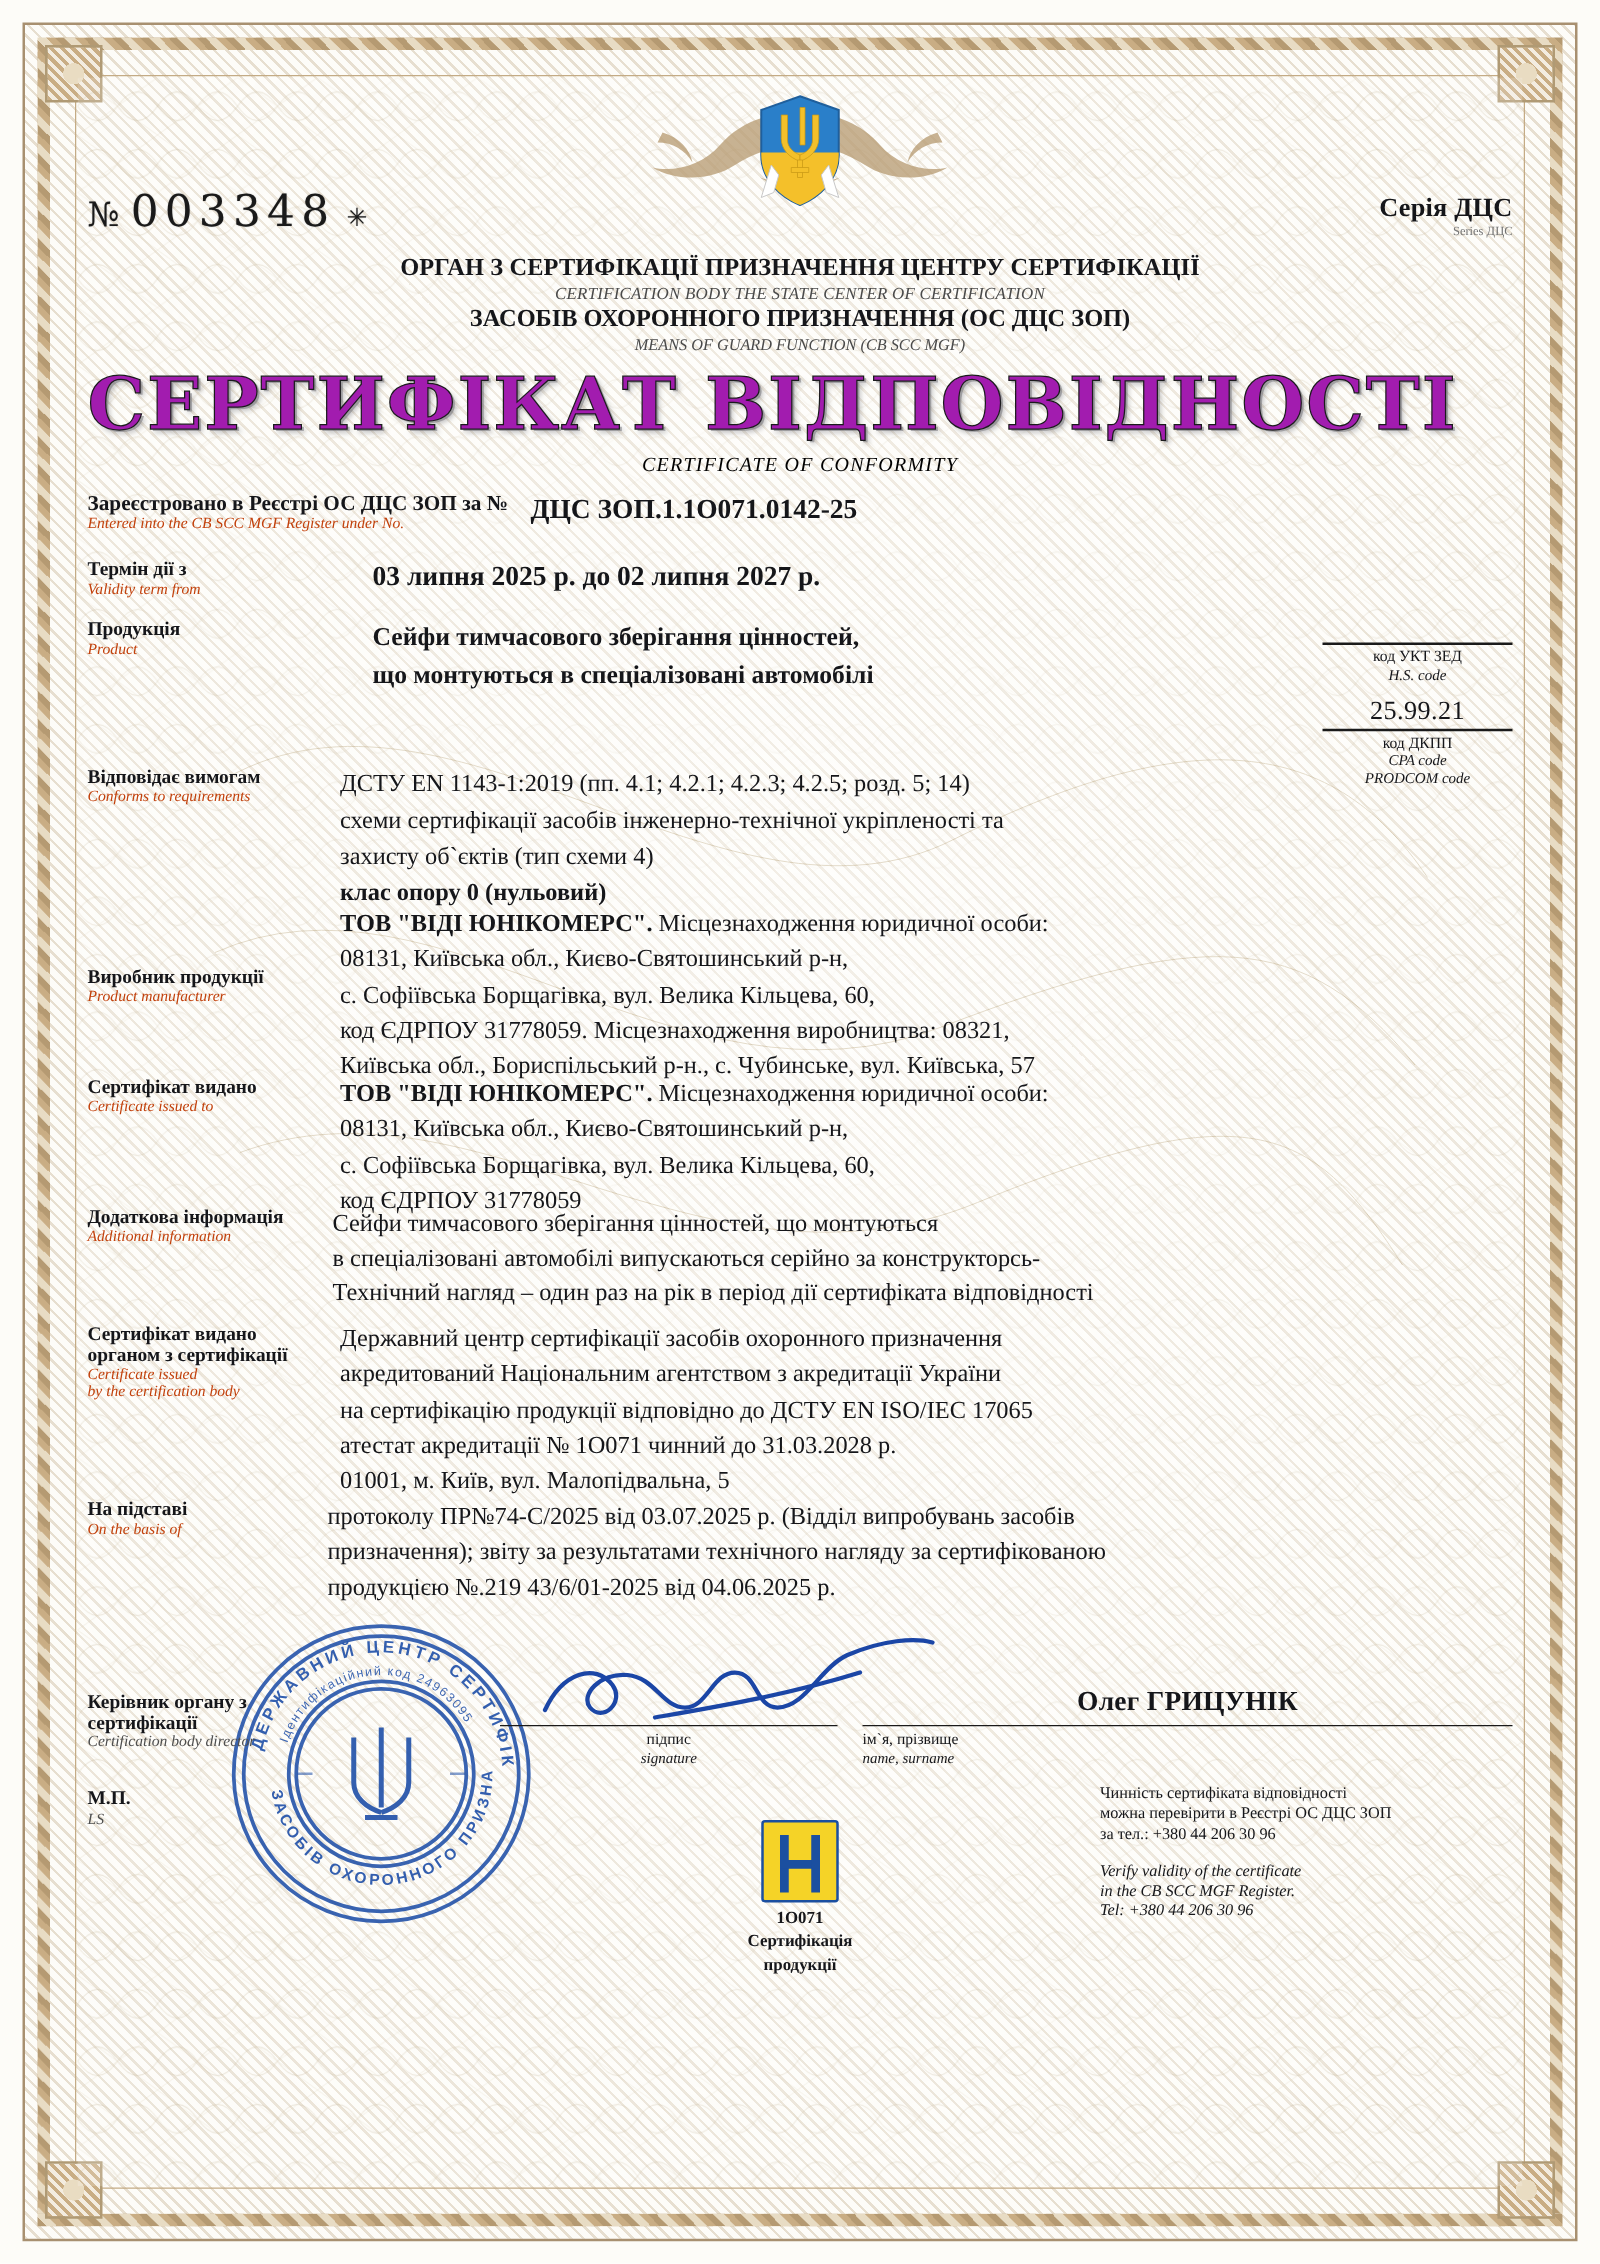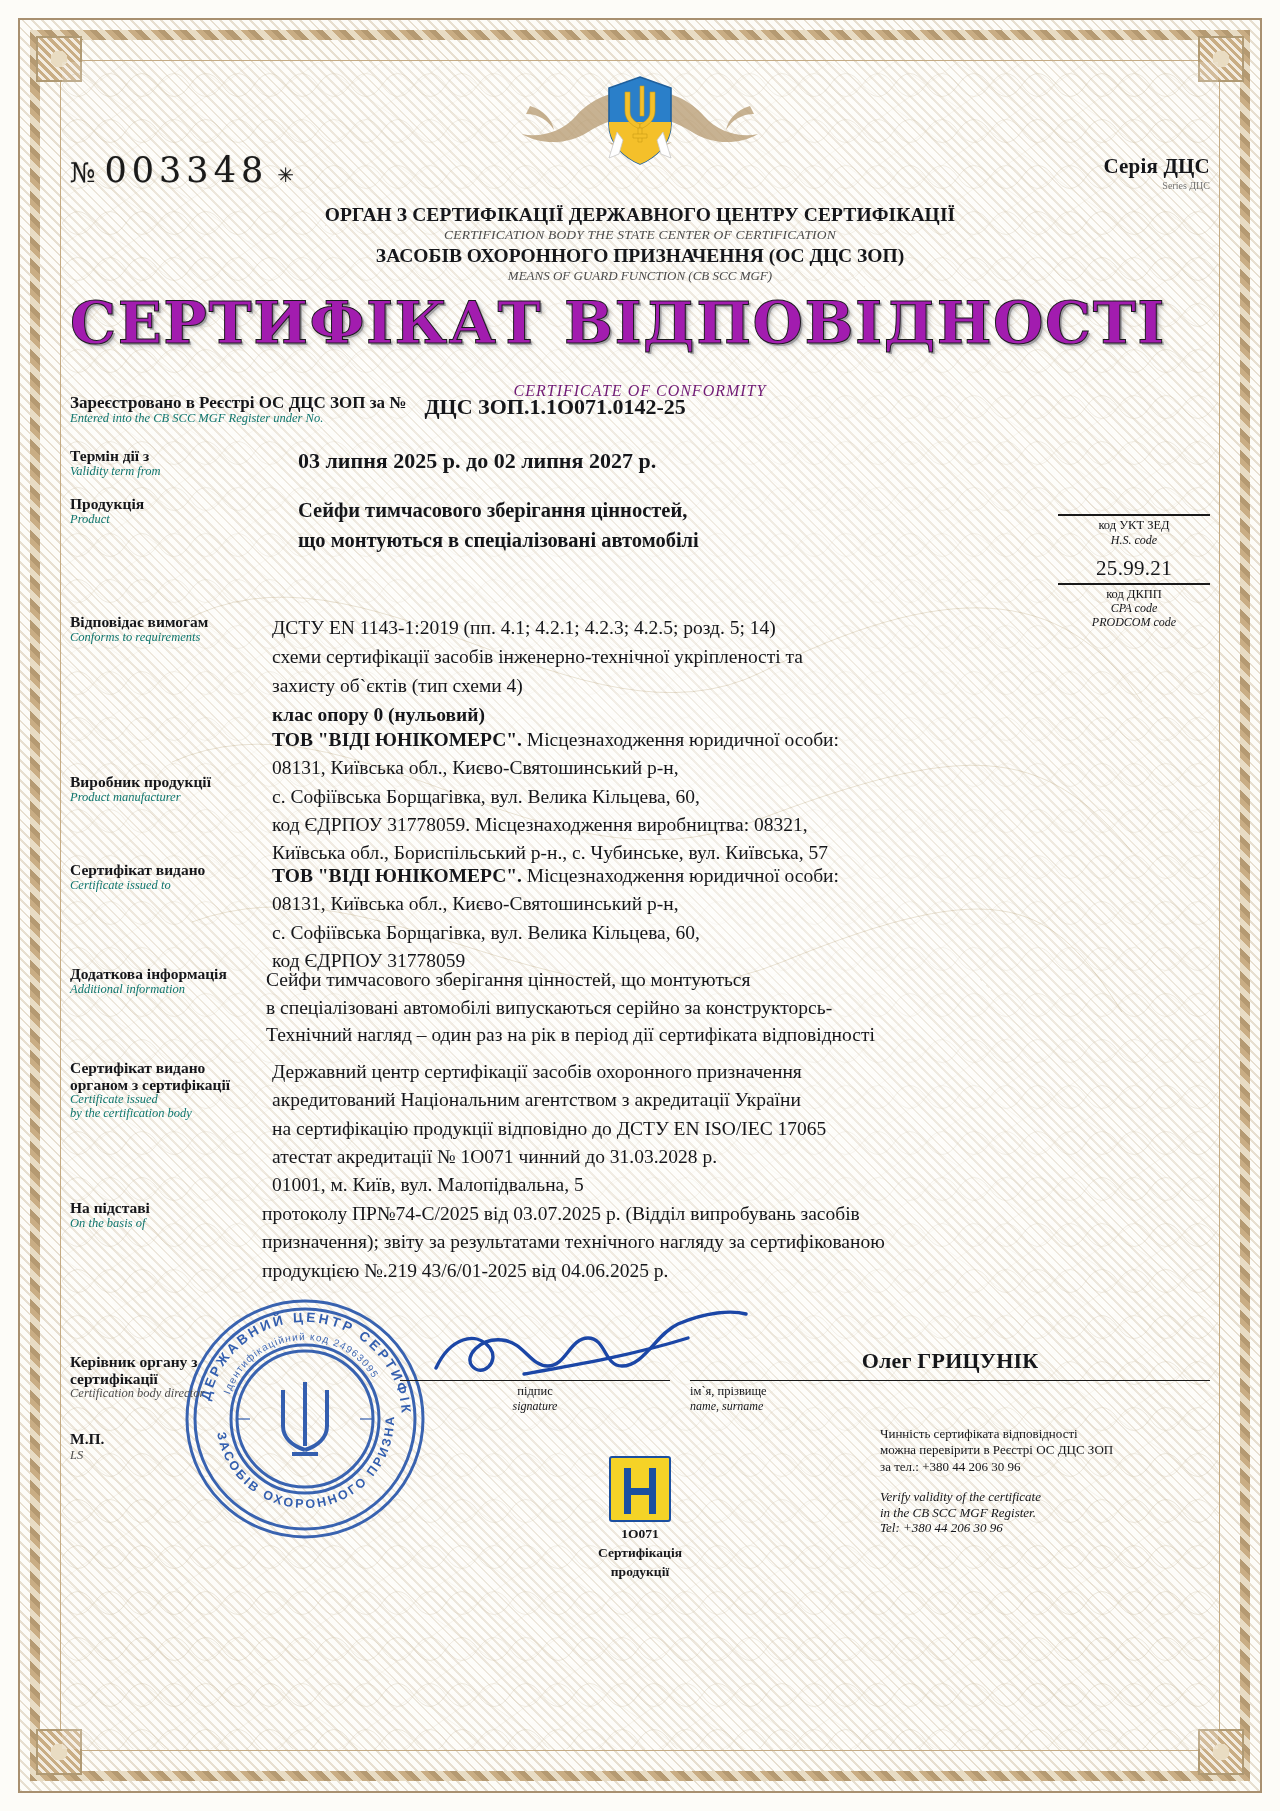--- a/index.html
+++ b/index.html
@@ -120,31 +120,31 @@
     color:#a21caf;
     -webkit-text-stroke:1px #1b1b1d;
     text-shadow:
       2px 2px 0 rgba(120,120,125,.55),
       3px 3px 4px rgba(90,90,95,.35);
     line-height:1;
     white-space:nowrap;
   }
   .bigtitle-en {
     position:absolute; top:298px; left:0; right:0; text-align:center;
-    font-size:16px; font-style:italic; color:#701a75; letter-spacing:1px;margin-top:18px;
+    font-size:16px; font-style:italic; color:#000000; letter-spacing:1px;
   }
 
   
   .row { position:absolute; left:0; right:0; display:flex; }
   .lbl {
     width:178px; flex:0 0 178px;
     padding-right:6px;
   }
   .lbl .ua { font-size:15.5px; font-weight:bold; line-height:1.08; }
-  .lbl .en { font-size:12.5px; font-style:italic; color:#0f766e; line-height:1.1; }
+  .lbl .en { font-size:12.5px; font-style:italic; color:#c2410c; line-height:1.1; }
   .val { flex:1; }
 
   .reg-row { top:328px; }
   .reg-row .lbl { width:auto; flex:0 0 auto; }
   .reg-row .ua { font-size:17px; }
   .reg-row .val { font-size:22px; font-weight:bold; padding-left:12px; }
 
   .term-row { top:382px; }
   .term-row .val { font-size:22px; font-weight:bold; padding-left:50px; }
 
@@ -338,21 +338,21 @@
         <span>003348</span>
         <span class="star">✳</span>
       </div>
       <div class="series-box">
         <div class="series-ua">Серія ДЦС</div>
         <div class="series-en">Series ДЦС</div>
       </div>
     </div>
 
     <div class="orghead">
-      <div class="ua1">ОРГАН З СЕРТИФІКАЦІЇ ДЕРЖАВНОГО ЦЕНТРУ СЕРТИФІКАЦІЇ</div>
+      <div class="ua1">ОРГАН З СЕРТИФІКАЦІЇ ПРИЗНАЧЕННЯ ЦЕНТРУ СЕРТИФІКАЦІЇ</div>
       <div class="en1">CERTIFICATION BODY THE STATE CENTER OF CERTIFICATION</div>
       <div class="ua2">ЗАСОБІВ ОХОРОННОГО ПРИЗНАЧЕННЯ (ОС ДЦС ЗОП)</div>
       <div class="en2">MEANS OF GUARD FUNCTION (CB SCC MGF)</div>
     </div>
 
     <div class="bigtitle">СЕРТИФІКАТ ВІДПОВІДНОСТІ</div>
     <div class="bigtitle-en">CERTIFICATE OF CONFORMITY</div>
 
     <div class="row reg-row">
       <div class="lbl">

